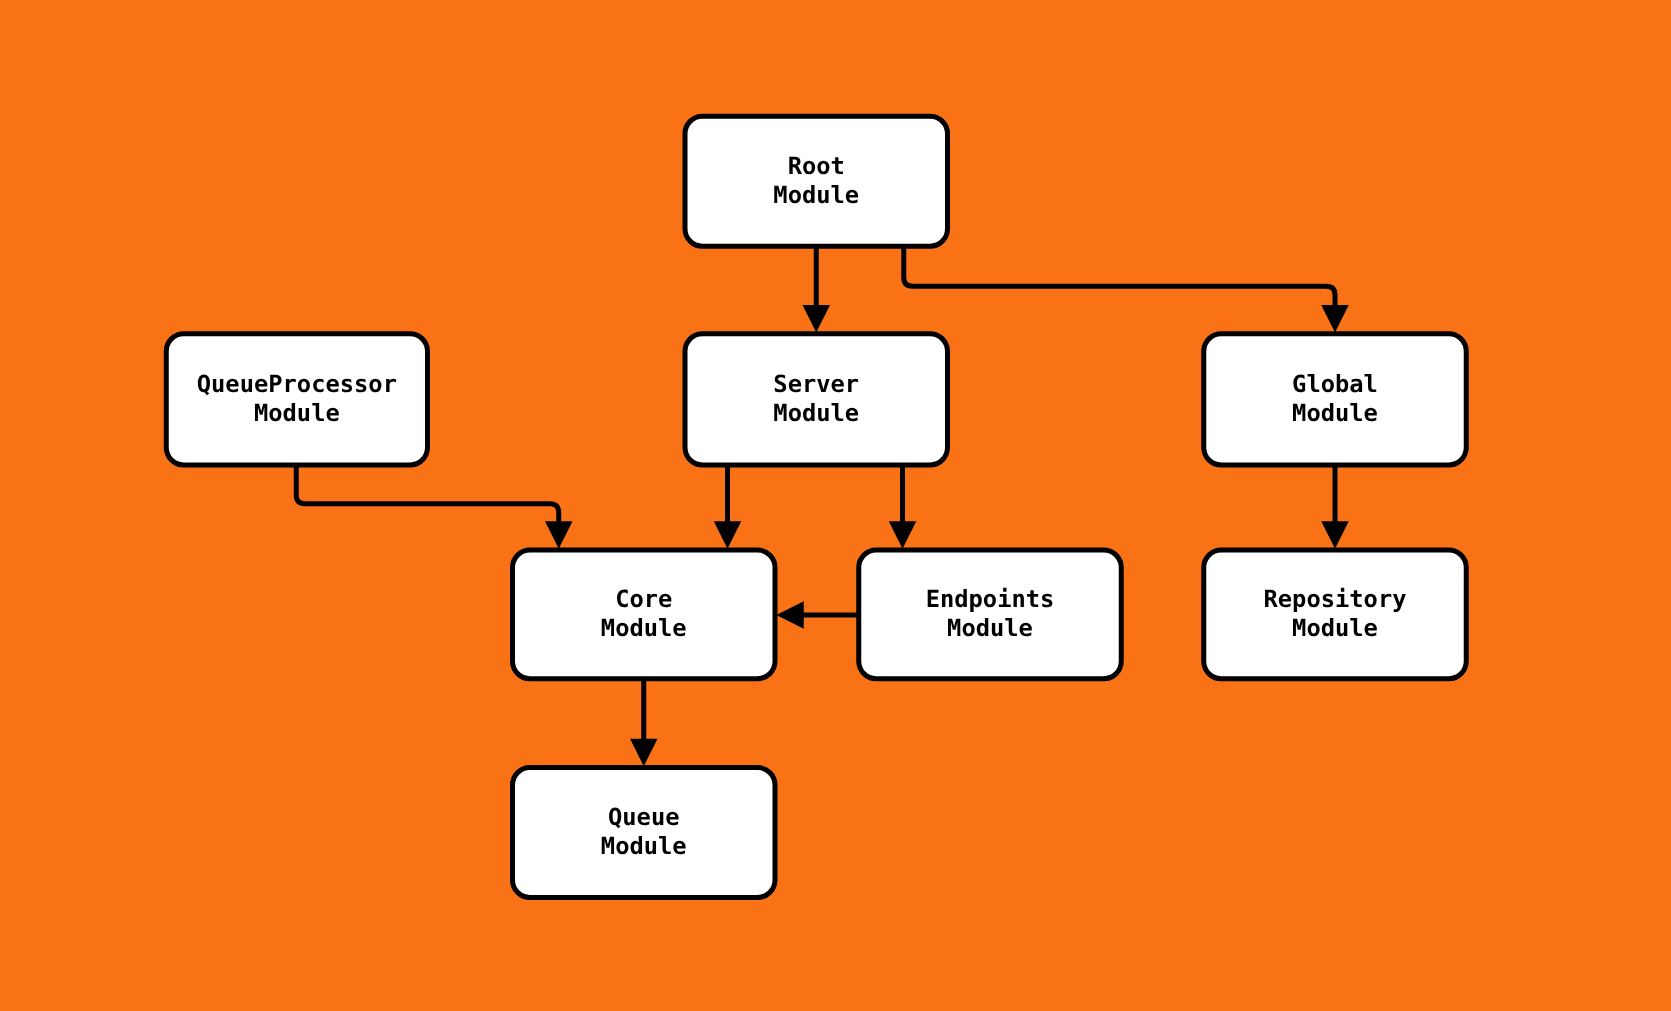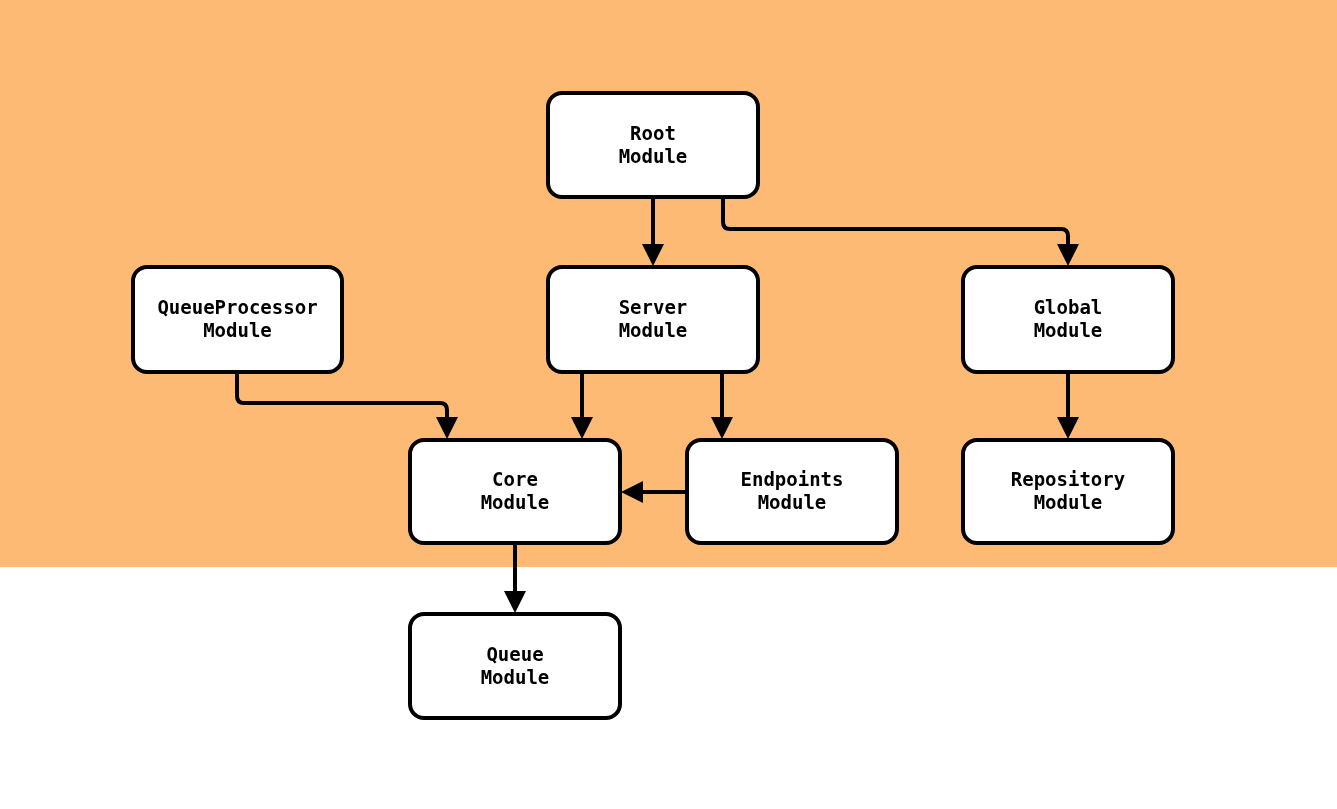--- a/index.html
+++ b/index.html
@@ -10,22 +10,22 @@
   }
   body {
     width: 1337px;
     height: 809px;
     font-family: "DejaVu Sans Mono", "Liberation Mono", monospace;
     overflow: hidden;
   }
   #diagram-root {
     position: relative;
     width: 1337px;
-    height: 567px;
-    background: #fdba74;
+    height: 809px;
+    background: #f97316;
   }
   svg.diagram-canvas {
     position: absolute;
     top: 0;
     left: 0;
     width: 1337px;
     height: 809px;
     display: block;
   }
   .node-box {

